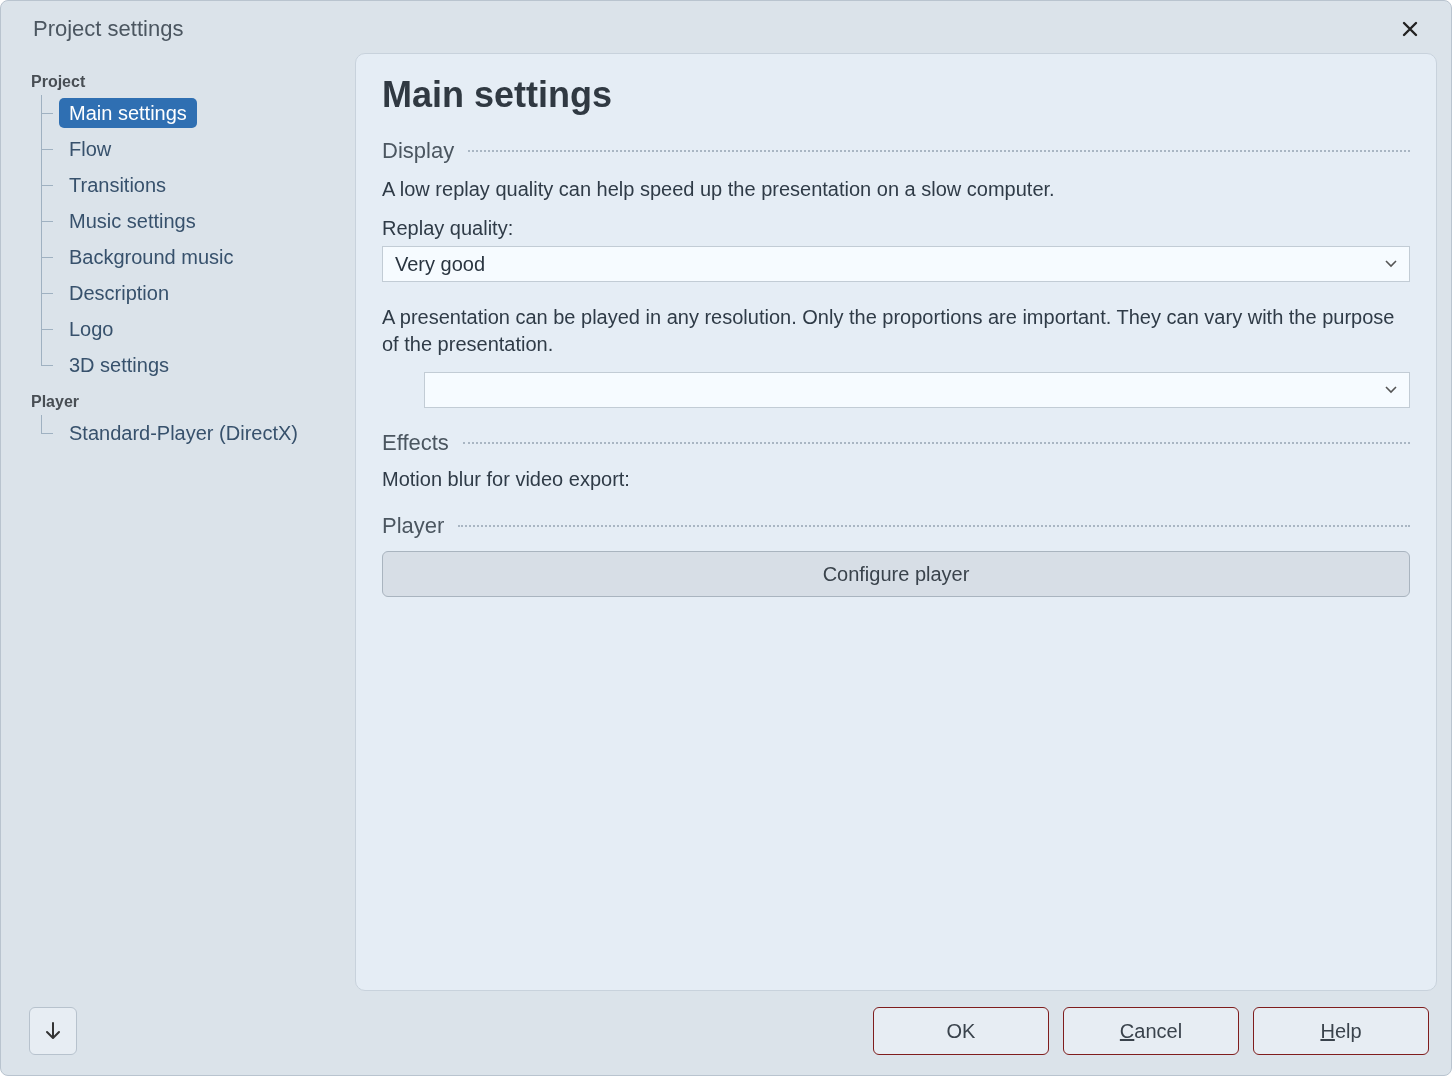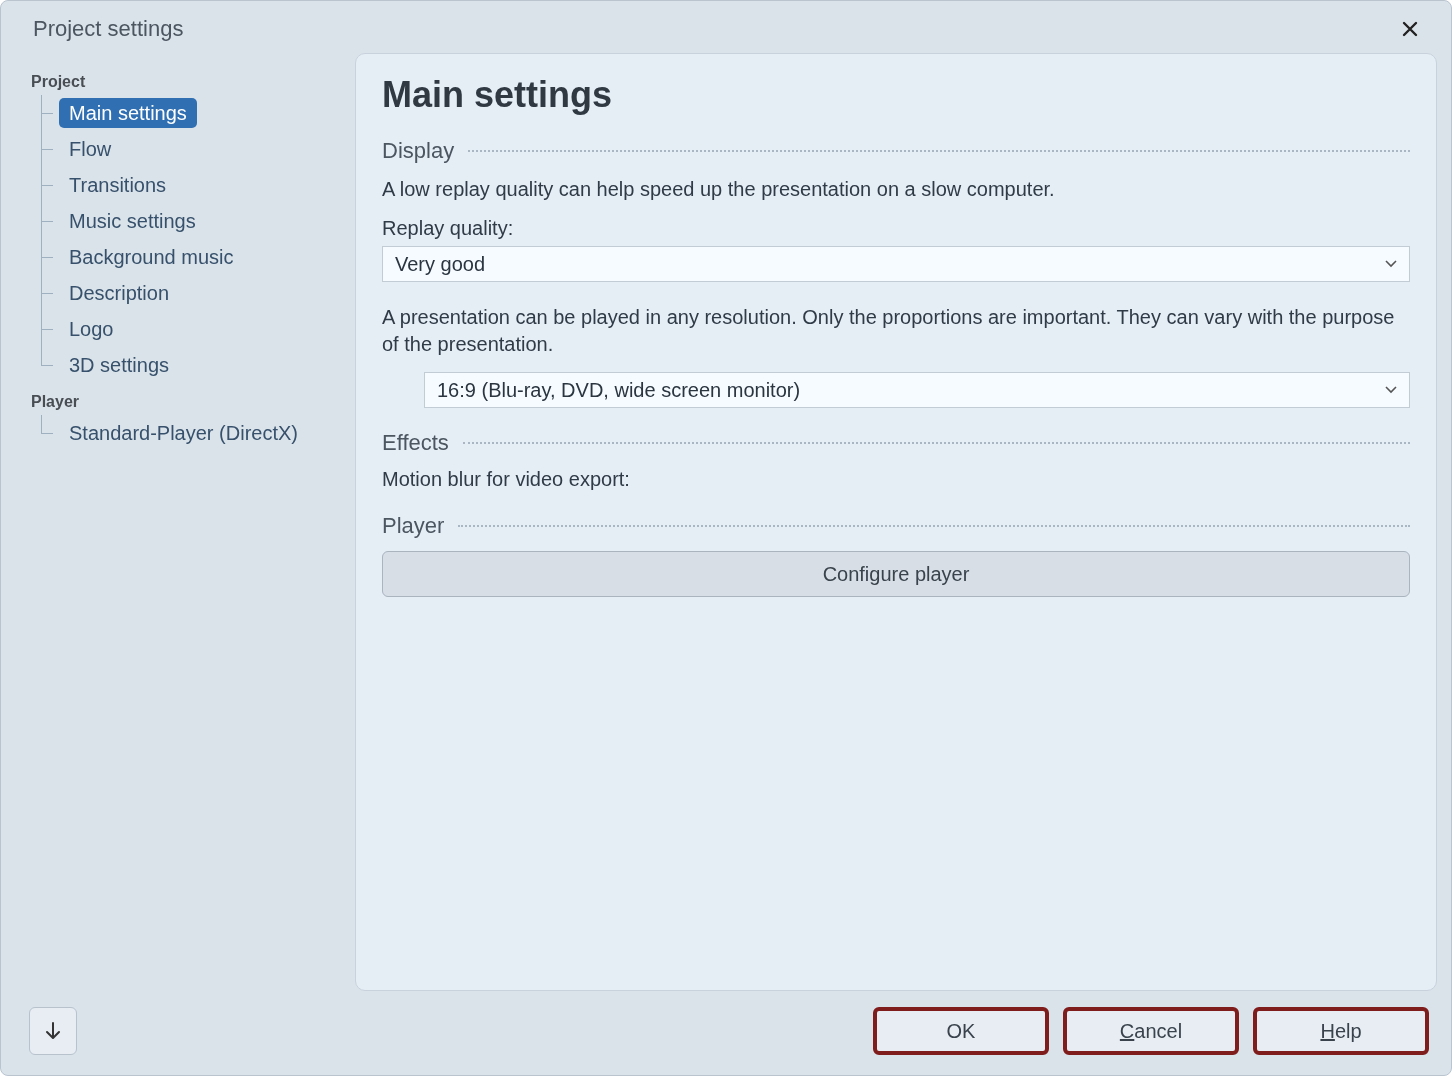--- a/index.html
+++ b/index.html
@@ -181,21 +181,21 @@
     border: 1px solid #b7c2cd;
     border-radius: 6px;
     display: flex; align-items: center; justify-content: center;
     cursor: pointer;
   }
   .spacer { flex: 1; }
   .btn {
     min-width: 176px;
     height: 48px;
     background: #e7edf3;
-    border: 4px solid #7f1d1d;
+    border: 1px solid #7f1d1d;
     border-radius: 6px;
     display: flex; align-items: center; justify-content: center;
     font-size: 20px;
     color: #3a434c;
     cursor: pointer;
   }
   .underline-first::first-letter { text-decoration: underline; }
   svg { display: block; }
 </style>
 </head>
@@ -250,21 +250,20 @@
         <span class="caret">
           <svg width="12" height="8" viewBox="0 0 12 8">
               <path d="M1 1 L6 6 L11 1" stroke="#555" stroke-width="1.6" fill="none"></path>
             </svg>
         </span>
       </div>
 
       <div class="hint" style="margin-top:22px">A presentation can be played in any resolution. Only the proportions are important. They can vary with the purpose of the presentation.</div>
       <div class="indent">
         <div class="select">
-          <span>16:9 (Blu-ray, DVD, wide screen monitor)</span>
           <span class="caret">
             <svg width="12" height="8" viewBox="0 0 12 8">
                 <path d="M1 1 L6 6 L11 1" stroke="#555" stroke-width="1.6" fill="none"></path>
               </svg>
           </span>
         </div>
       </div>
 
       <div class="section-header">
         <span>Effects</span>

